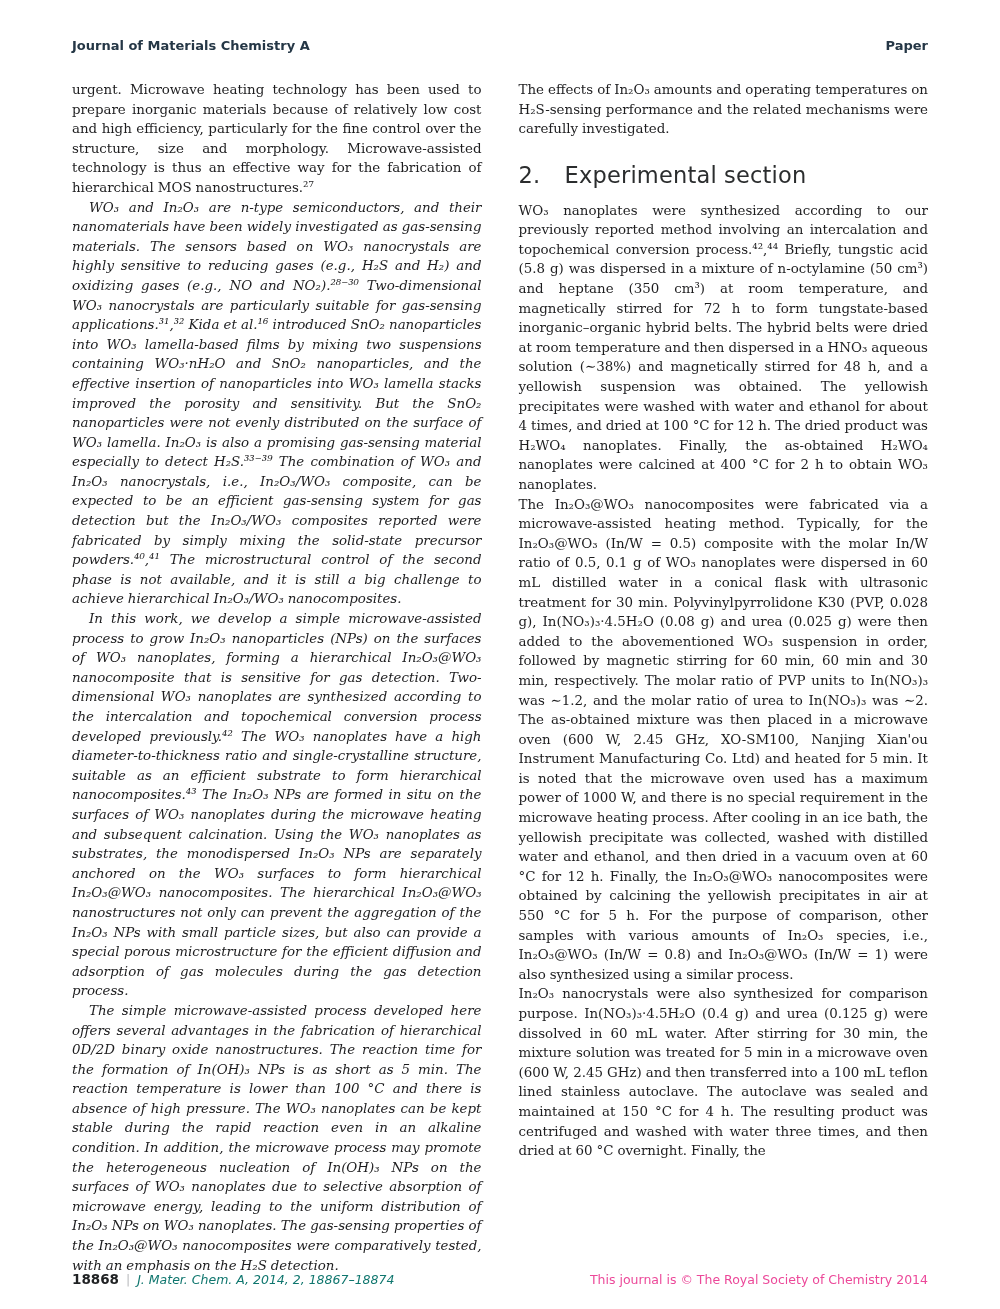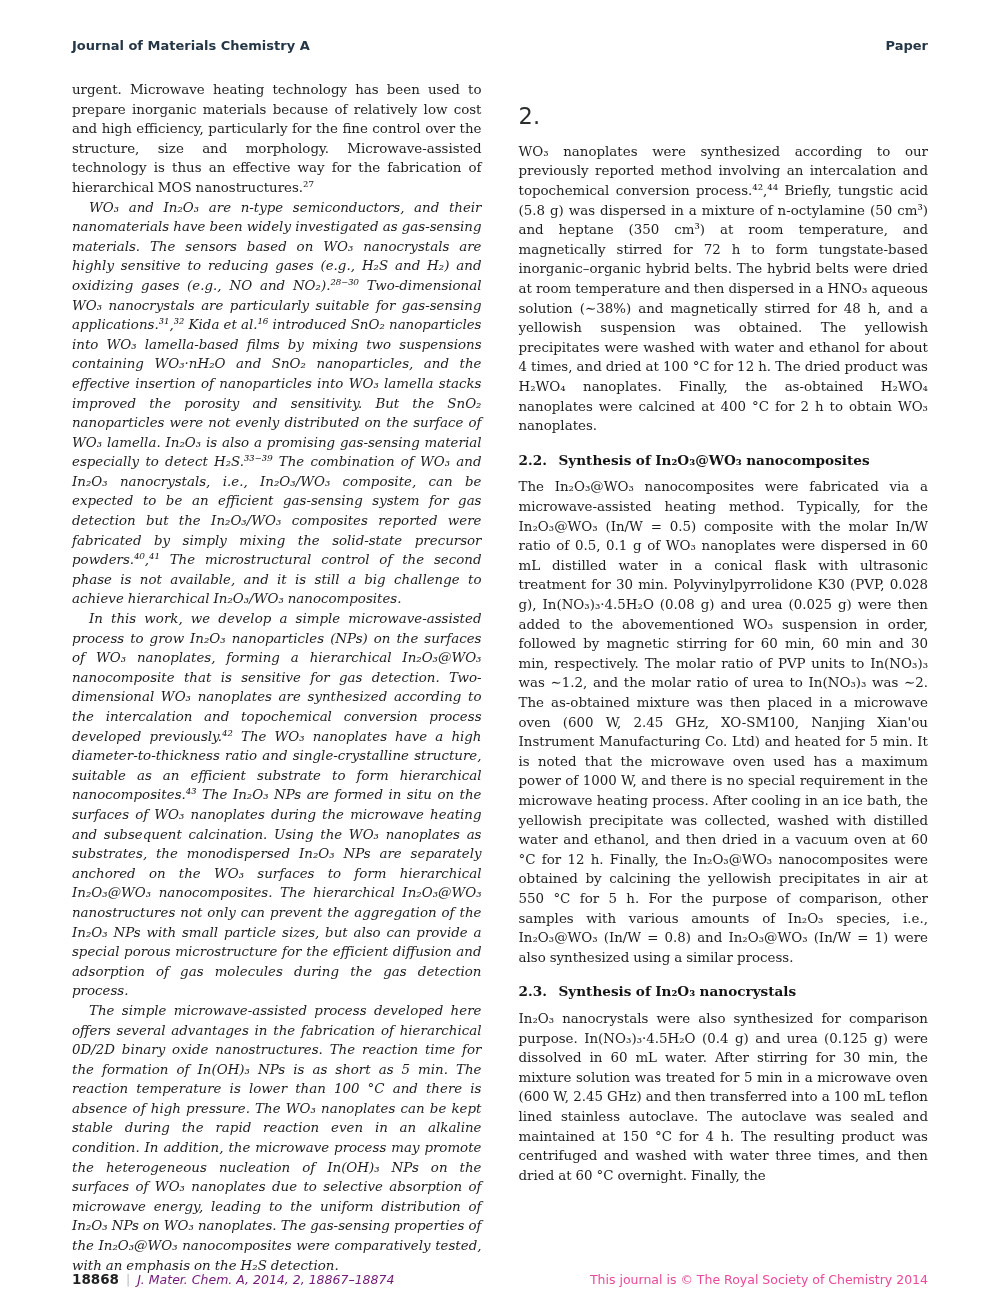--- a/index.html
+++ b/index.html
@@ -69,21 +69,21 @@
     display: flex;
     justify-content: space-between;
     align-items: baseline;
     font-family: "DejaVu Sans", sans-serif;
     font-size: 12.5px;
     gap: 17px;
   }
   .footer-left { color: #8f9396; display: flex; align-items: baseline; gap: 7px; }
   .footer-page-number { font-weight: bold; color: #1f2123; font-size: 13.5px; font-style: normal; }
   .footer-separator { color: #b8bbbd; }
-  .footer-citation { font-style: italic; color: #701a75; }
+  .footer-citation { font-style: italic; color: #0f766e; }
   .footer-right { color: #ec4899; }
 </style>
 </head>
 <body>
 
 <div class="page">
 
   <div class="running-header">
     <span>Journal of Materials Chemistry A</span>
     <span>Paper</span>
@@ -92,37 +92,31 @@
   <div class="columns">
 
     <div class="col">
       <p>urgent. Microwave heating technology has been used to prepare inorganic materials because of relatively low cost and high efficiency, particularly for the fine control over the structure, size and morphology. Microwave-assisted technology is thus an effective way for the fabrication of hierarchical MOS nanostructures.²⁷</p>
       <p class="indent">WO₃ and In₂O₃ are n-type semiconductors, and their nanomaterials have been widely investigated as gas-sensing materials. The sensors based on WO₃ nanocrystals are highly sensitive to reducing gases (e.g., H₂S and H₂) and oxidizing gases (e.g., NO and NO₂).²⁸⁻³⁰ Two-dimensional WO₃ nanocrystals are particularly suitable for gas-sensing applications.³¹,³² Kida et al.¹⁶ introduced SnO₂ nanoparticles into WO₃ lamella-based films by mixing two suspensions containing WO₃·nH₂O and SnO₂ nanoparticles, and the effective insertion of nanoparticles into WO₃ lamella stacks improved the porosity and sensitivity. But the SnO₂ nanoparticles were not evenly distributed on the surface of WO₃ lamella. In₂O₃ is also a promising gas-sensing material especially to detect H₂S.³³⁻³⁹ The combination of WO₃ and In₂O₃ nanocrystals, i.e., In₂O₃/WO₃ composite, can be expected to be an efficient gas-sensing system for gas detection but the In₂O₃/WO₃ composites reported were fabricated by simply mixing the solid-state precursor powders.⁴⁰,⁴¹ The microstructural control of the second phase is not available, and it is still a big challenge to achieve hierarchical In₂O₃/WO₃ nanocomposites.</p>
       <p class="indent">In this work, we develop a simple microwave-assisted process to grow In₂O₃ nanoparticles (NPs) on the surfaces of WO₃ nanoplates, forming a hierarchical In₂O₃@WO₃ nanocomposite that is sensitive for gas detection. Two-dimensional WO₃ nanoplates are synthesized according to the intercalation and topochemical conversion process developed previously.⁴² The WO₃ nanoplates have a high diameter-to-thickness ratio and single-crystalline structure, suitable as an efficient substrate to form hierarchical nanocomposites.⁴³ The In₂O₃ NPs are formed in situ on the surfaces of WO₃ nanoplates during the microwave heating and subsequent calcination. Using the WO₃ nanoplates as substrates, the monodispersed In₂O₃ NPs are separately anchored on the WO₃ surfaces to form hierarchical In₂O₃@WO₃ nanocomposites. The hierarchical In₂O₃@WO₃ nanostructures not only can prevent the aggregation of the In₂O₃ NPs with small particle sizes, but also can provide a special porous microstructure for the efficient diffusion and adsorption of gas molecules during the gas detection process.</p>
       <p class="indent">The simple microwave-assisted process developed here offers several advantages in the fabrication of hierarchical 0D/2D binary oxide nanostructures. The reaction time for the formation of In(OH)₃ NPs is as short as 5 min. The reaction temperature is lower than 100 °C and there is absence of high pressure. The WO₃ nanoplates can be kept stable during the rapid reaction even in an alkaline condition. In addition, the microwave process may promote the heterogeneous nucleation of In(OH)₃ NPs on the surfaces of WO₃ nanoplates due to selective absorption of microwave energy, leading to the uniform distribution of In₂O₃ NPs on WO₃ nanoplates. The gas-sensing properties of the In₂O₃@WO₃ nanocomposites were comparatively tested, with an emphasis on the H₂S detection.</p>
     </div>
 
     <div class="col">
+      <p>The effects of In₂O₃ amounts and operating temperatures on H₂S-sensing performance and the related mechanisms were carefully investigated.</p>
 
       <div class="section-heading">
         <span class="sec-num">2.</span>
+        <span>Experimental section</span>
       </div>
 
       <p>WO₃ nanoplates were synthesized according to our previously reported method involving an intercalation and topochemical conversion process.⁴²,⁴⁴ Briefly, tungstic acid (5.8 g) was dispersed in a mixture of n-octylamine (50 cm³) and heptane (350 cm³) at room temperature, and magnetically stirred for 72 h to form tungstate-based inorganic–organic hybrid belts. The hybrid belts were dried at room temperature and then dispersed in a HNO₃ aqueous solution (∼38%) and magnetically stirred for 48 h, and a yellowish suspension was obtained. The yellowish precipitates were washed with water and ethanol for about 4 times, and dried at 100 °C for 12 h. The dried product was H₂WO₄ nanoplates. Finally, the as-obtained H₂WO₄ nanoplates were calcined at 400 °C for 2 h to obtain WO₃ nanoplates.</p>
 
-      <div class="subsection-heading">
-        <span class="sub-num">2.2.</span>
-        <span>Synthesis of In₂O₃@WO₃ nanocomposites</span>
-      </div>
       <p>The In₂O₃@WO₃ nanocomposites were fabricated via a microwave-assisted heating method. Typically, for the In₂O₃@WO₃ (In/W = 0.5) composite with the molar In/W ratio of 0.5, 0.1 g of WO₃ nanoplates were dispersed in 60 mL distilled water in a conical flask with ultrasonic treatment for 30 min. Polyvinylpyrrolidone K30 (PVP, 0.028 g), In(NO₃)₃·4.5H₂O (0.08 g) and urea (0.025 g) were then added to the abovementioned WO₃ suspension in order, followed by magnetic stirring for 60 min, 60 min and 30 min, respectively. The molar ratio of PVP units to In(NO₃)₃ was ∼1.2, and the molar ratio of urea to In(NO₃)₃ was ∼2. The as-obtained mixture was then placed in a microwave oven (600 W, 2.45 GHz, XO-SM100, Nanjing Xian'ou Instrument Manufacturing Co. Ltd) and heated for 5 min. It is noted that the microwave oven used has a maximum power of 1000 W, and there is no special requirement in the microwave heating process. After cooling in an ice bath, the yellowish precipitate was collected, washed with distilled water and ethanol, and then dried in a vacuum oven at 60 °C for 12 h. Finally, the In₂O₃@WO₃ nanocomposites were obtained by calcining the yellowish precipitates in air at 550 °C for 5 h. For the purpose of comparison, other samples with various amounts of In₂O₃ species, i.e., In₂O₃@WO₃ (In/W = 0.8) and In₂O₃@WO₃ (In/W = 1) were also synthesized using a similar process.</p>
 
-      <div class="subsection-heading">
-        <span class="sub-num">2.3.</span>
-        <span>Synthesis of In₂O₃ nanocrystals</span>
-      </div>
       <p>In₂O₃ nanocrystals were also synthesized for comparison purpose. In(NO₃)₃·4.5H₂O (0.4 g) and urea (0.125 g) were dissolved in 60 mL water. After stirring for 30 min, the mixture solution was treated for 5 min in a microwave oven (600 W, 2.45 GHz) and then transferred into a 100 mL teflon lined stainless autoclave. The autoclave was sealed and maintained at 150 °C for 4 h. The resulting product was centrifuged and washed with water three times, and then dried at 60 °C overnight. Finally, the</p>
     </div>
 
   </div>
 
   <div class="page-footer">
     <div class="footer-left">
       <span class="footer-page-number">18868</span>
       <span class="footer-separator">|</span>
       <span class="footer-citation">J. Mater. Chem. A, 2014, 2, 18867–18874</span>

